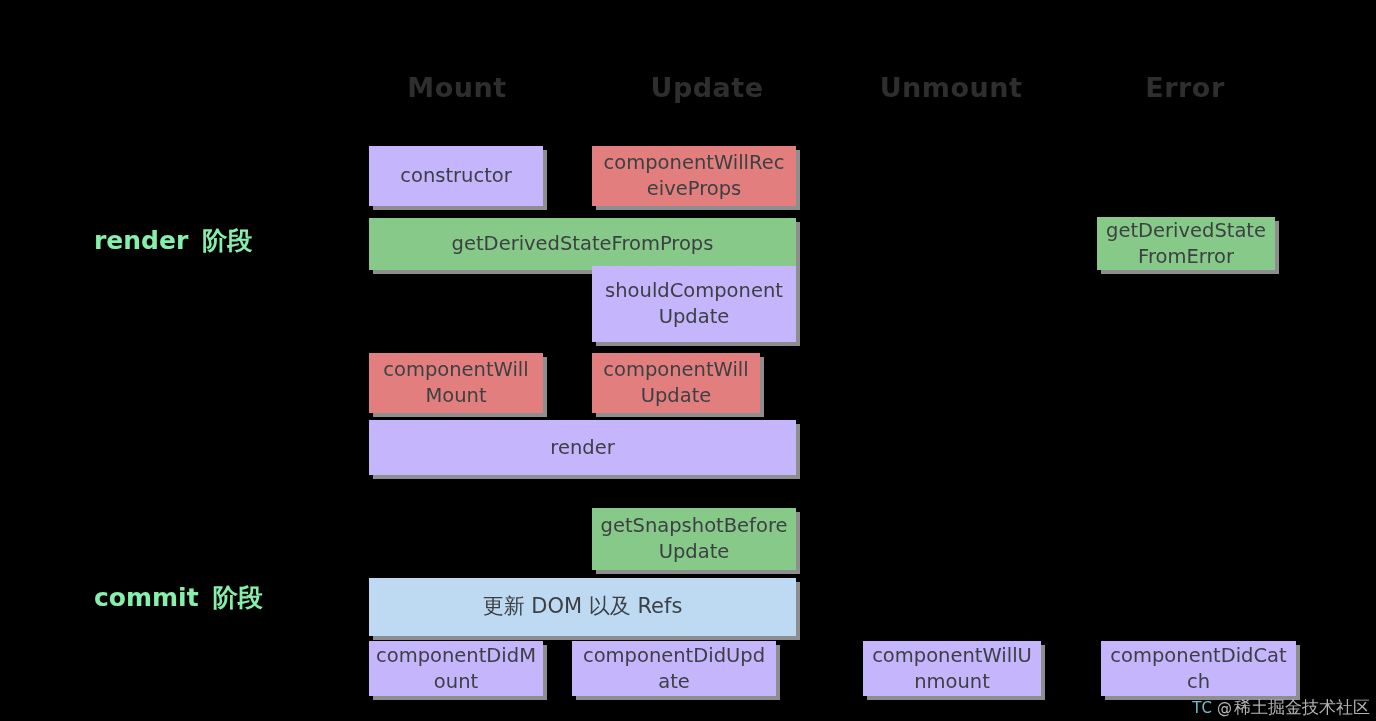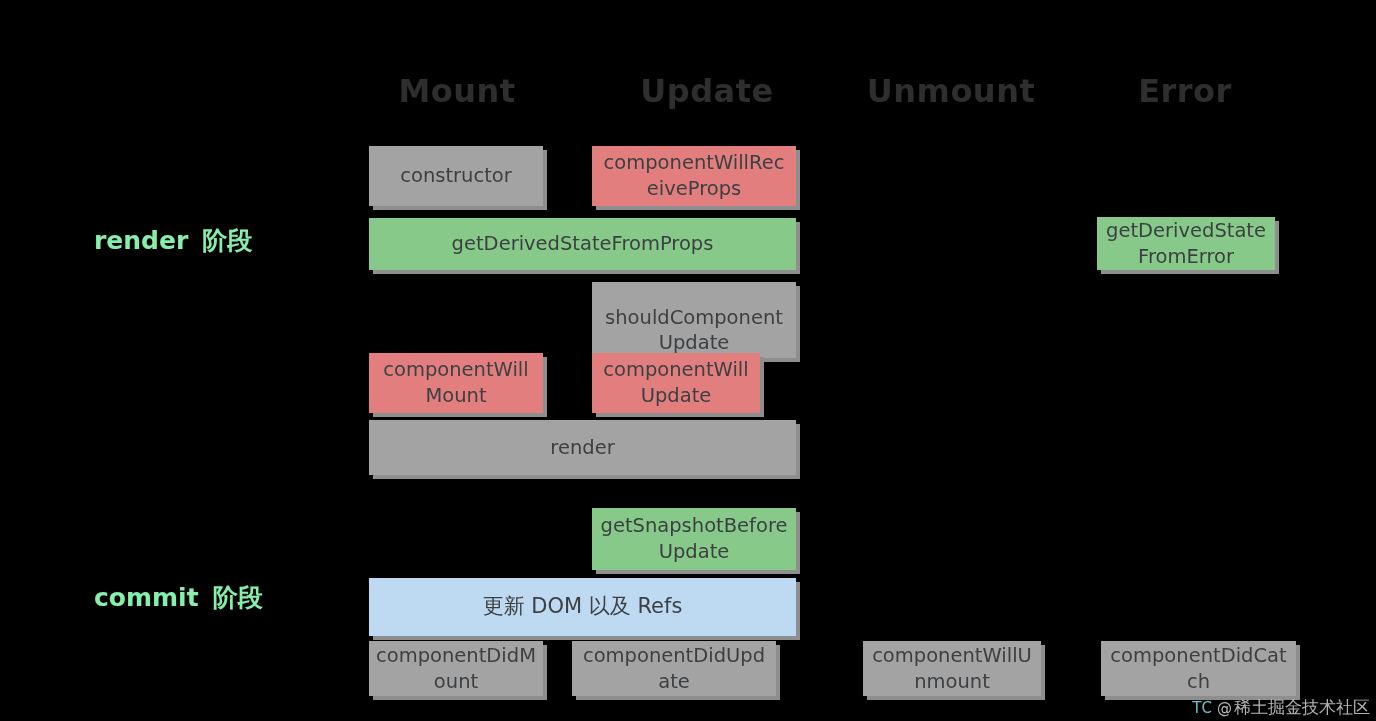--- a/index.html
+++ b/index.html
@@ -18,21 +18,21 @@
 
   #diagram {
     position: absolute;
     inset: 0;
   }
 
   
   .col-header {
     position: absolute;
     color: #2e2e2e;
-    font-size: 32px;
+    font-size: 27px;
     font-weight: 600;
     letter-spacing: 0.5px;
     text-align: center;
     white-space: nowrap;
     transform: translateX(-50%);
   }
 
   
   .row-label {
     position: absolute;
@@ -54,21 +54,21 @@
     justify-content: center;
     text-align: center;
     color: #3d4043;
     font-size: 19.5px;
     line-height: 1.32;
     padding: 2px 6px;
     box-shadow: 4px 4px 0 0 #8e8e8e;
     overflow: hidden;
     word-break: break-all;
   }
-  .box.cyan       { background: #a3a3a3; }
+  .box.cyan       { background: #c4b5fd; }
   .box.salmon     { background: #e27e7e; }
   .box.green      { background: #87c988; }
   .box.lightblue  { background: #bed9f2; }
 
   .box .txt {
     display: block;
     width: 100%;
   }
 
   .box.zh .txt {
@@ -131,21 +131,21 @@
   </div>
 
   <div class="box green" style="left:369px; top:218px; width:427px; height:52px;">
     <span class="txt">getDerivedStateFromProps</span>
   </div>
 
   <div class="box green" style="left:1097px; top:217px; width:178px; height:53px;">
     <span class="txt">getDerivedStateFromError</span>
   </div>
 
-  <div class="box cyan" style="left:592px; top:282px; width:204px; height:76px;align-items:flex-end;">
+  <div class="box cyan" style="left:592px; top:266px; width:204px; height:76px;">
     <span class="txt">shouldComponentUpdate</span>
   </div>
 
   <div class="box salmon" style="left:369px; top:353px; width:174px; height:60px;">
     <span class="txt">componentWillMount</span>
   </div>
 
   <div class="box salmon" style="left:592px; top:353px; width:168px; height:60px;">
     <span class="txt">componentWillUpdate</span>
   </div>

